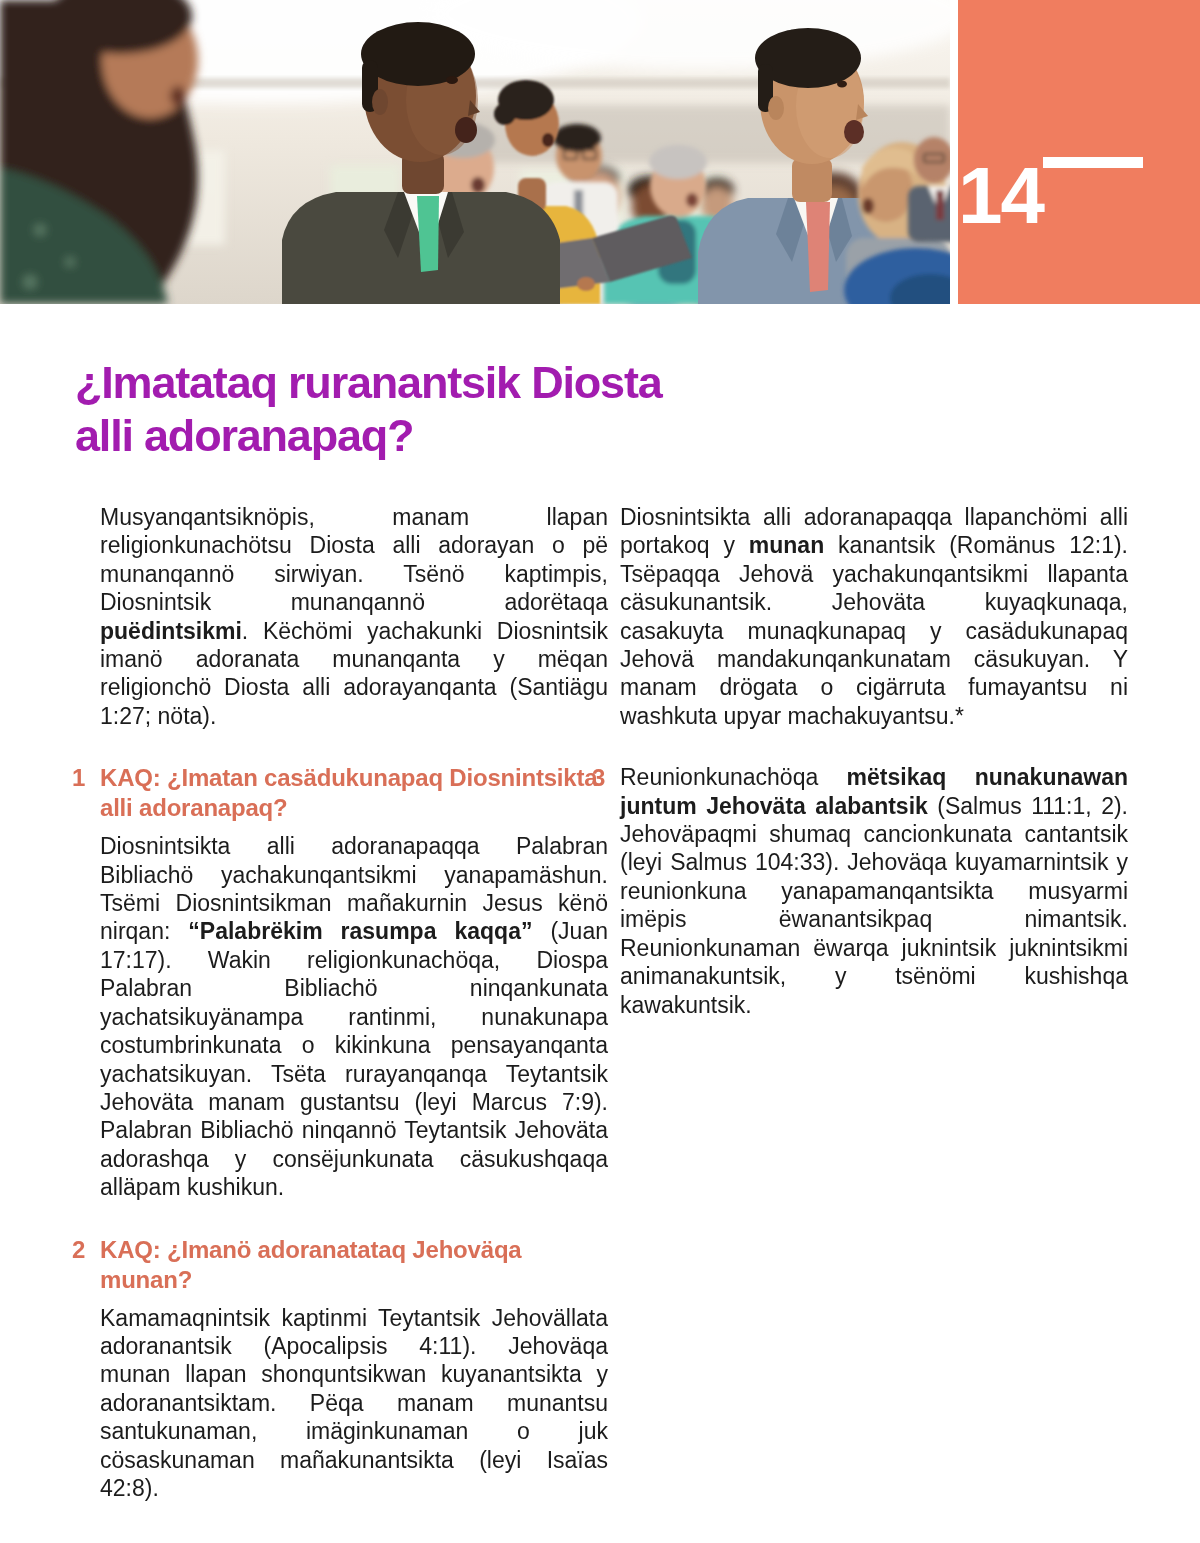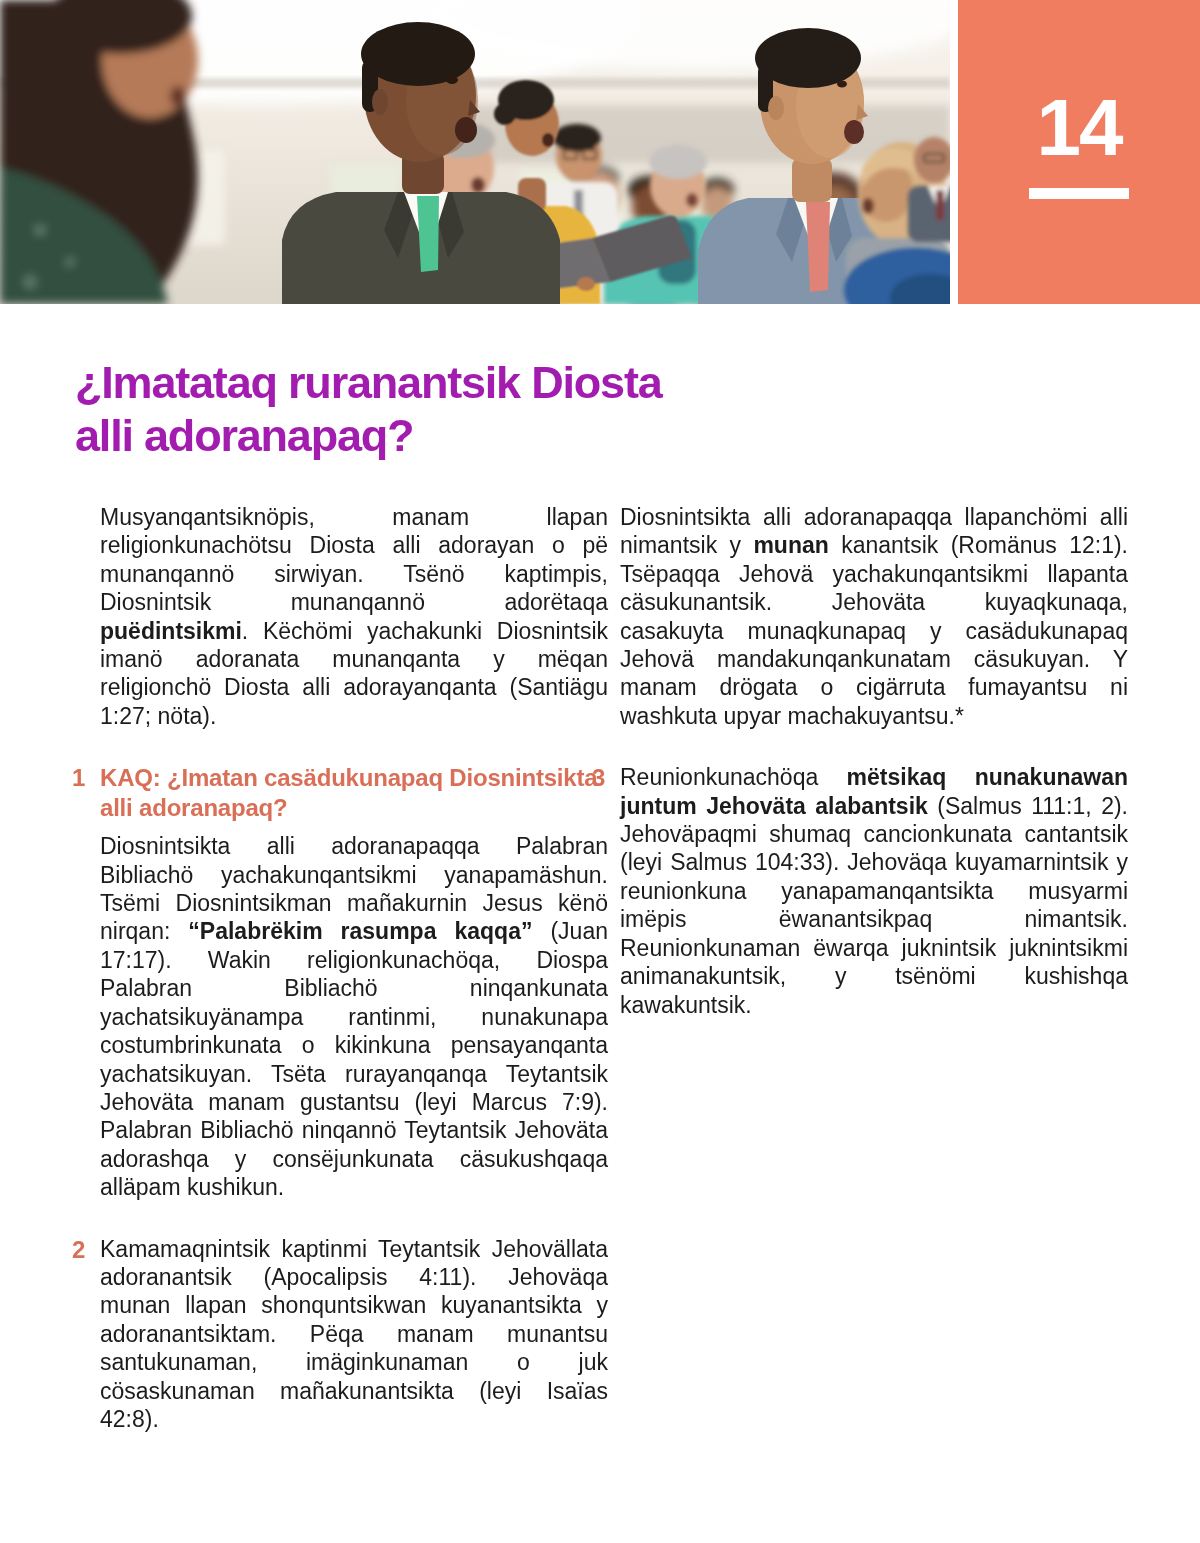--- a/index.html
+++ b/index.html
@@ -5,21 +5,21 @@
   html,body{margin:0;padding:0;}
   body{
     width:1200px;height:1543px;background:#ffffff;position:relative;
     font-family:"Liberation Sans","DejaVu Sans",sans-serif;
     -webkit-font-smoothing:antialiased;
   }
   .hero{position:relative;width:1200px;height:304px;}
   .photo-wrap{position:absolute;left:0;top:0;width:950px;height:304px;overflow:hidden;}
   .lesson-badge{
     position:absolute;left:958px;top:0;width:242px;height:304px;
-    background:#F07D5F;display:flex;flex-direction:column;align-items:center;
+    background:#F07D5F;display:flex;align-items:center;
   }
   .lesson-num{
     margin-top:88px;color:#ffffff;font-weight:700;font-size:80px;line-height:1;
     letter-spacing:-2px;
   }
   .lesson-underline{width:100px;height:11px;background:#ffffff;margin-top:20px;}
   .page-title{
     margin:52px 0 0 75px;width:620px;
     font-size:45px;line-height:53px;font-weight:700;color:#a21caf;
     letter-spacing:-1.2px;
@@ -227,27 +227,27 @@
 <main class="columns">
   <section class="col">
     <p class="body"><span>Musyanqantsiknöpis, manam llapan religionkunachötsu Diosta alli adorayan o pë munanqannö sirwiyan. Tsënö kaptimpis, Diosnintsik munanqannö adorëtaqa </span><b>puëdintsikmi</b><span>. Këchömi yachakunki Diosnintsik imanö adoranata munanqanta y mëqan religionchö Diosta alli adorayanqanta (Santiägu 1:27; nöta).</span></p>
 
     <div class="qa">
       <h2 class="qhead"><span class="qnum">1</span><span>KAQ: ¿Imatan casädukunapaq Diosnintsikta alli adoranapaq?</span></h2>
       <p class="body"><span>Diosnintsikta alli adoranapaqqa Palabran Bibliachö yachakunqantsikmi yanapamäshun. Tsëmi Diosnintsikman mañakurnin Jesus kënö nirqan: </span><b>“Palabrëkim rasumpa kaqqa”</b><span> (Juan 17:17). Wakin religionkunachöqa, Diospa Palabran Bibliachö ninqankunata yachatsikuyänampa rantinmi, nunakunapa costumbrinkunata o kikinkuna pensayanqanta yachatsikuyan. Tsëta rurayanqanqa Teytantsik Jehoväta manam gustantsu (leyi Marcus 7:9). Palabran Bibliachö ninqannö Teytantsik Jehoväta adorashqa y consëjunkunata cäsukushqaqa alläpam kushikun.</span></p>
     </div>
 
     <div class="qa">
-      <h2 class="qhead"><span class="qnum">2</span></h2>
+      <h2 class="qhead"><span class="qnum">2</span><span>KAQ: ¿Imanö adoranatataq Jehoväqa munan?</span></h2>
       <p class="body"><span>Kamamaqnintsik kaptinmi Teytantsik Jehovällata adoranantsik (Apocalipsis 4:11). Jehoväqa munan llapan shonquntsikwan kuyanantsikta y adoranantsiktam. Pëqa manam munantsu santukunaman, imäginkunaman o juk cösaskunaman mañakunantsikta (leyi Isaïas 42:8).</span><b></b><span></span></p>
     </div>
   </section>
 
   <section class="col">
-    <p class="body"><span>Diosnintsikta alli adoranapaqqa llapanchömi alli nimantsik y </span><b>munan</b><span> kanantsik (Romänus 12:1). Tsëpaqqa Jehovä yachakunqantsikmi llapanta cäsukunantsik. Jehoväta kuyaqkunaqa, casakuyta munaqkunapaq y casädukunapaq Jehovä mandakunqankunatam cäsukuyan. Y manam drögata o cigärruta fumayantsu ni washkuta upyar machakuyantsu.*</span></p>
+    <p class="body"><span>Diosnintsikta alli adoranapaqqa llapanchömi alli portakoq y </span><b>munan</b><span> kanantsik (Romänus 12:1). Tsëpaqqa Jehovä yachakunqantsikmi llapanta cäsukunantsik. Jehoväta kuyaqkunaqa, casakuyta munaqkunapaq y casädukunapaq Jehovä mandakunqankunatam cäsukuyan. Y manam drögata o cigärruta fumayantsu ni washkuta upyar machakuyantsu.*</span></p>
 
     <div class="qa">
       <h2 class="qhead"><span class="qnum">3</span></h2>
       <p class="body"><span>Reunionkunachöqa </span><b>mëtsikaq nunakunawan juntum Jehoväta alabantsik</b><span> (Salmus 111:1, 2). Jehoväpaqmi shumaq cancionkunata cantantsik (leyi Salmus 104:33). Jehoväqa kuyamarnintsik y reunionkuna yanapamanqantsikta musyarmi imëpis ëwanantsikpaq nimantsik. Reunionkunaman ëwarqa juknintsik juknintsikmi animanakuntsik, y tsënömi kushishqa kawakuntsik.</span></p>
     </div>
 
   </section>
 </main>
 
 </body></html>

